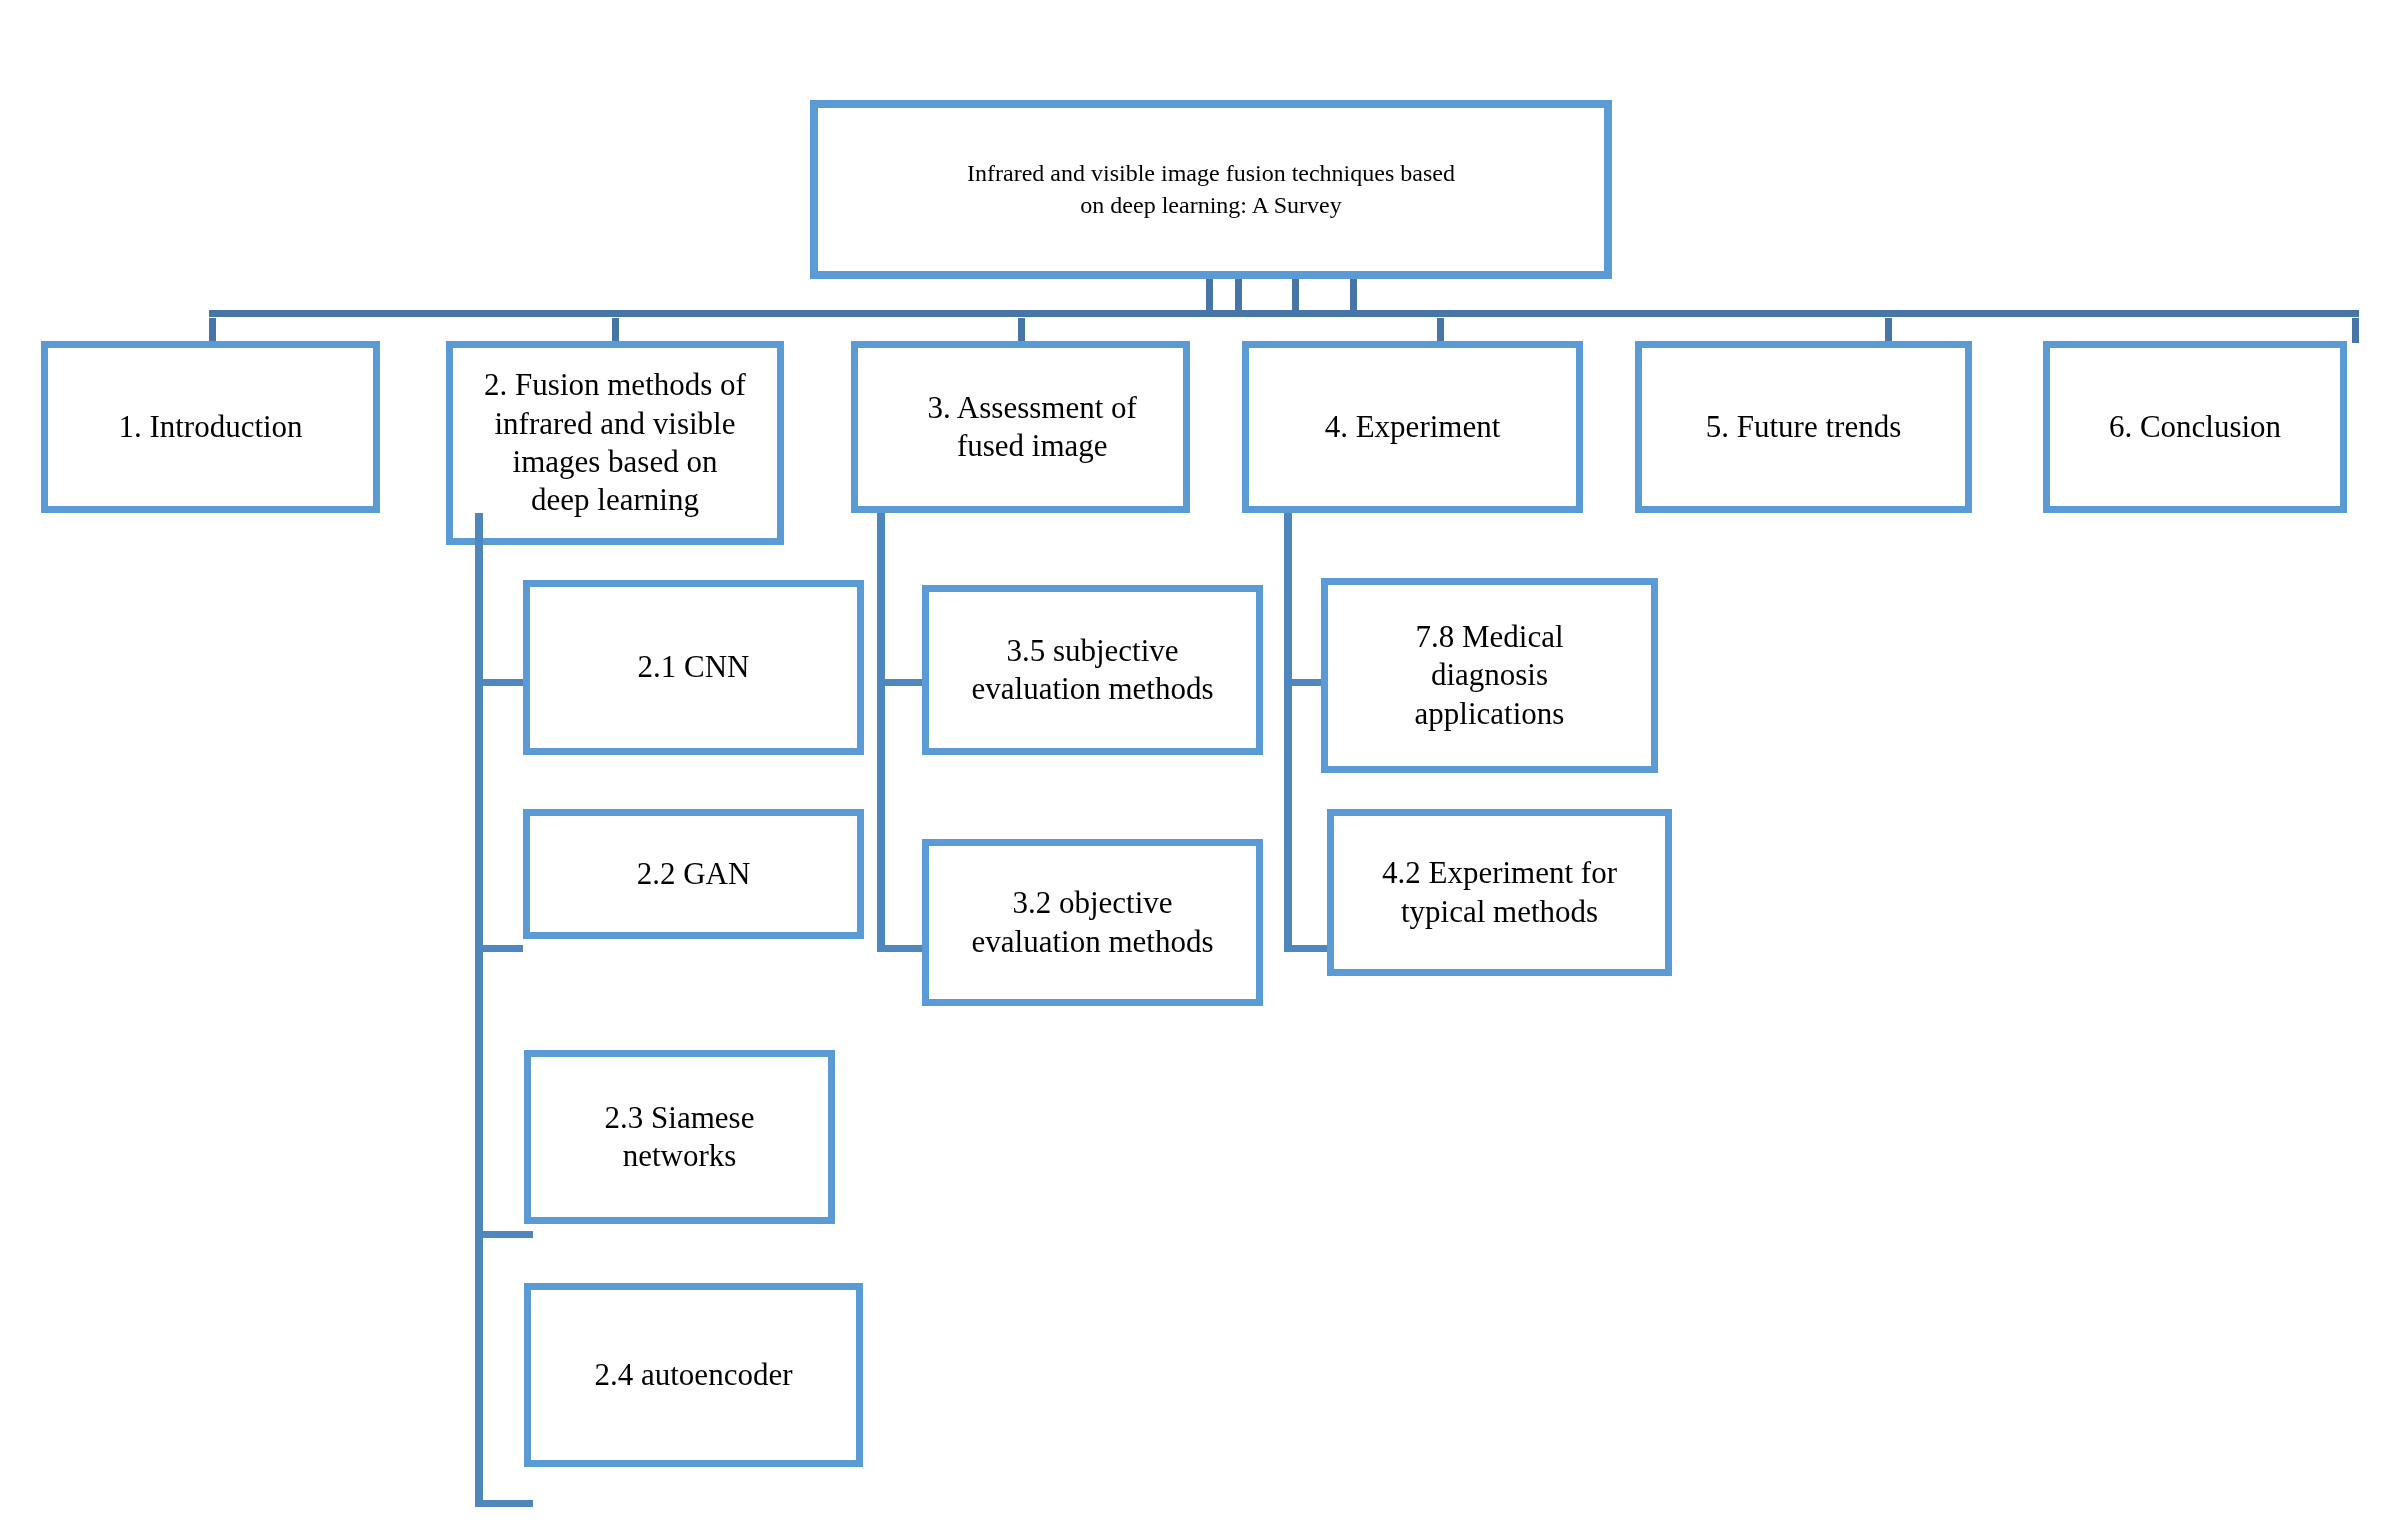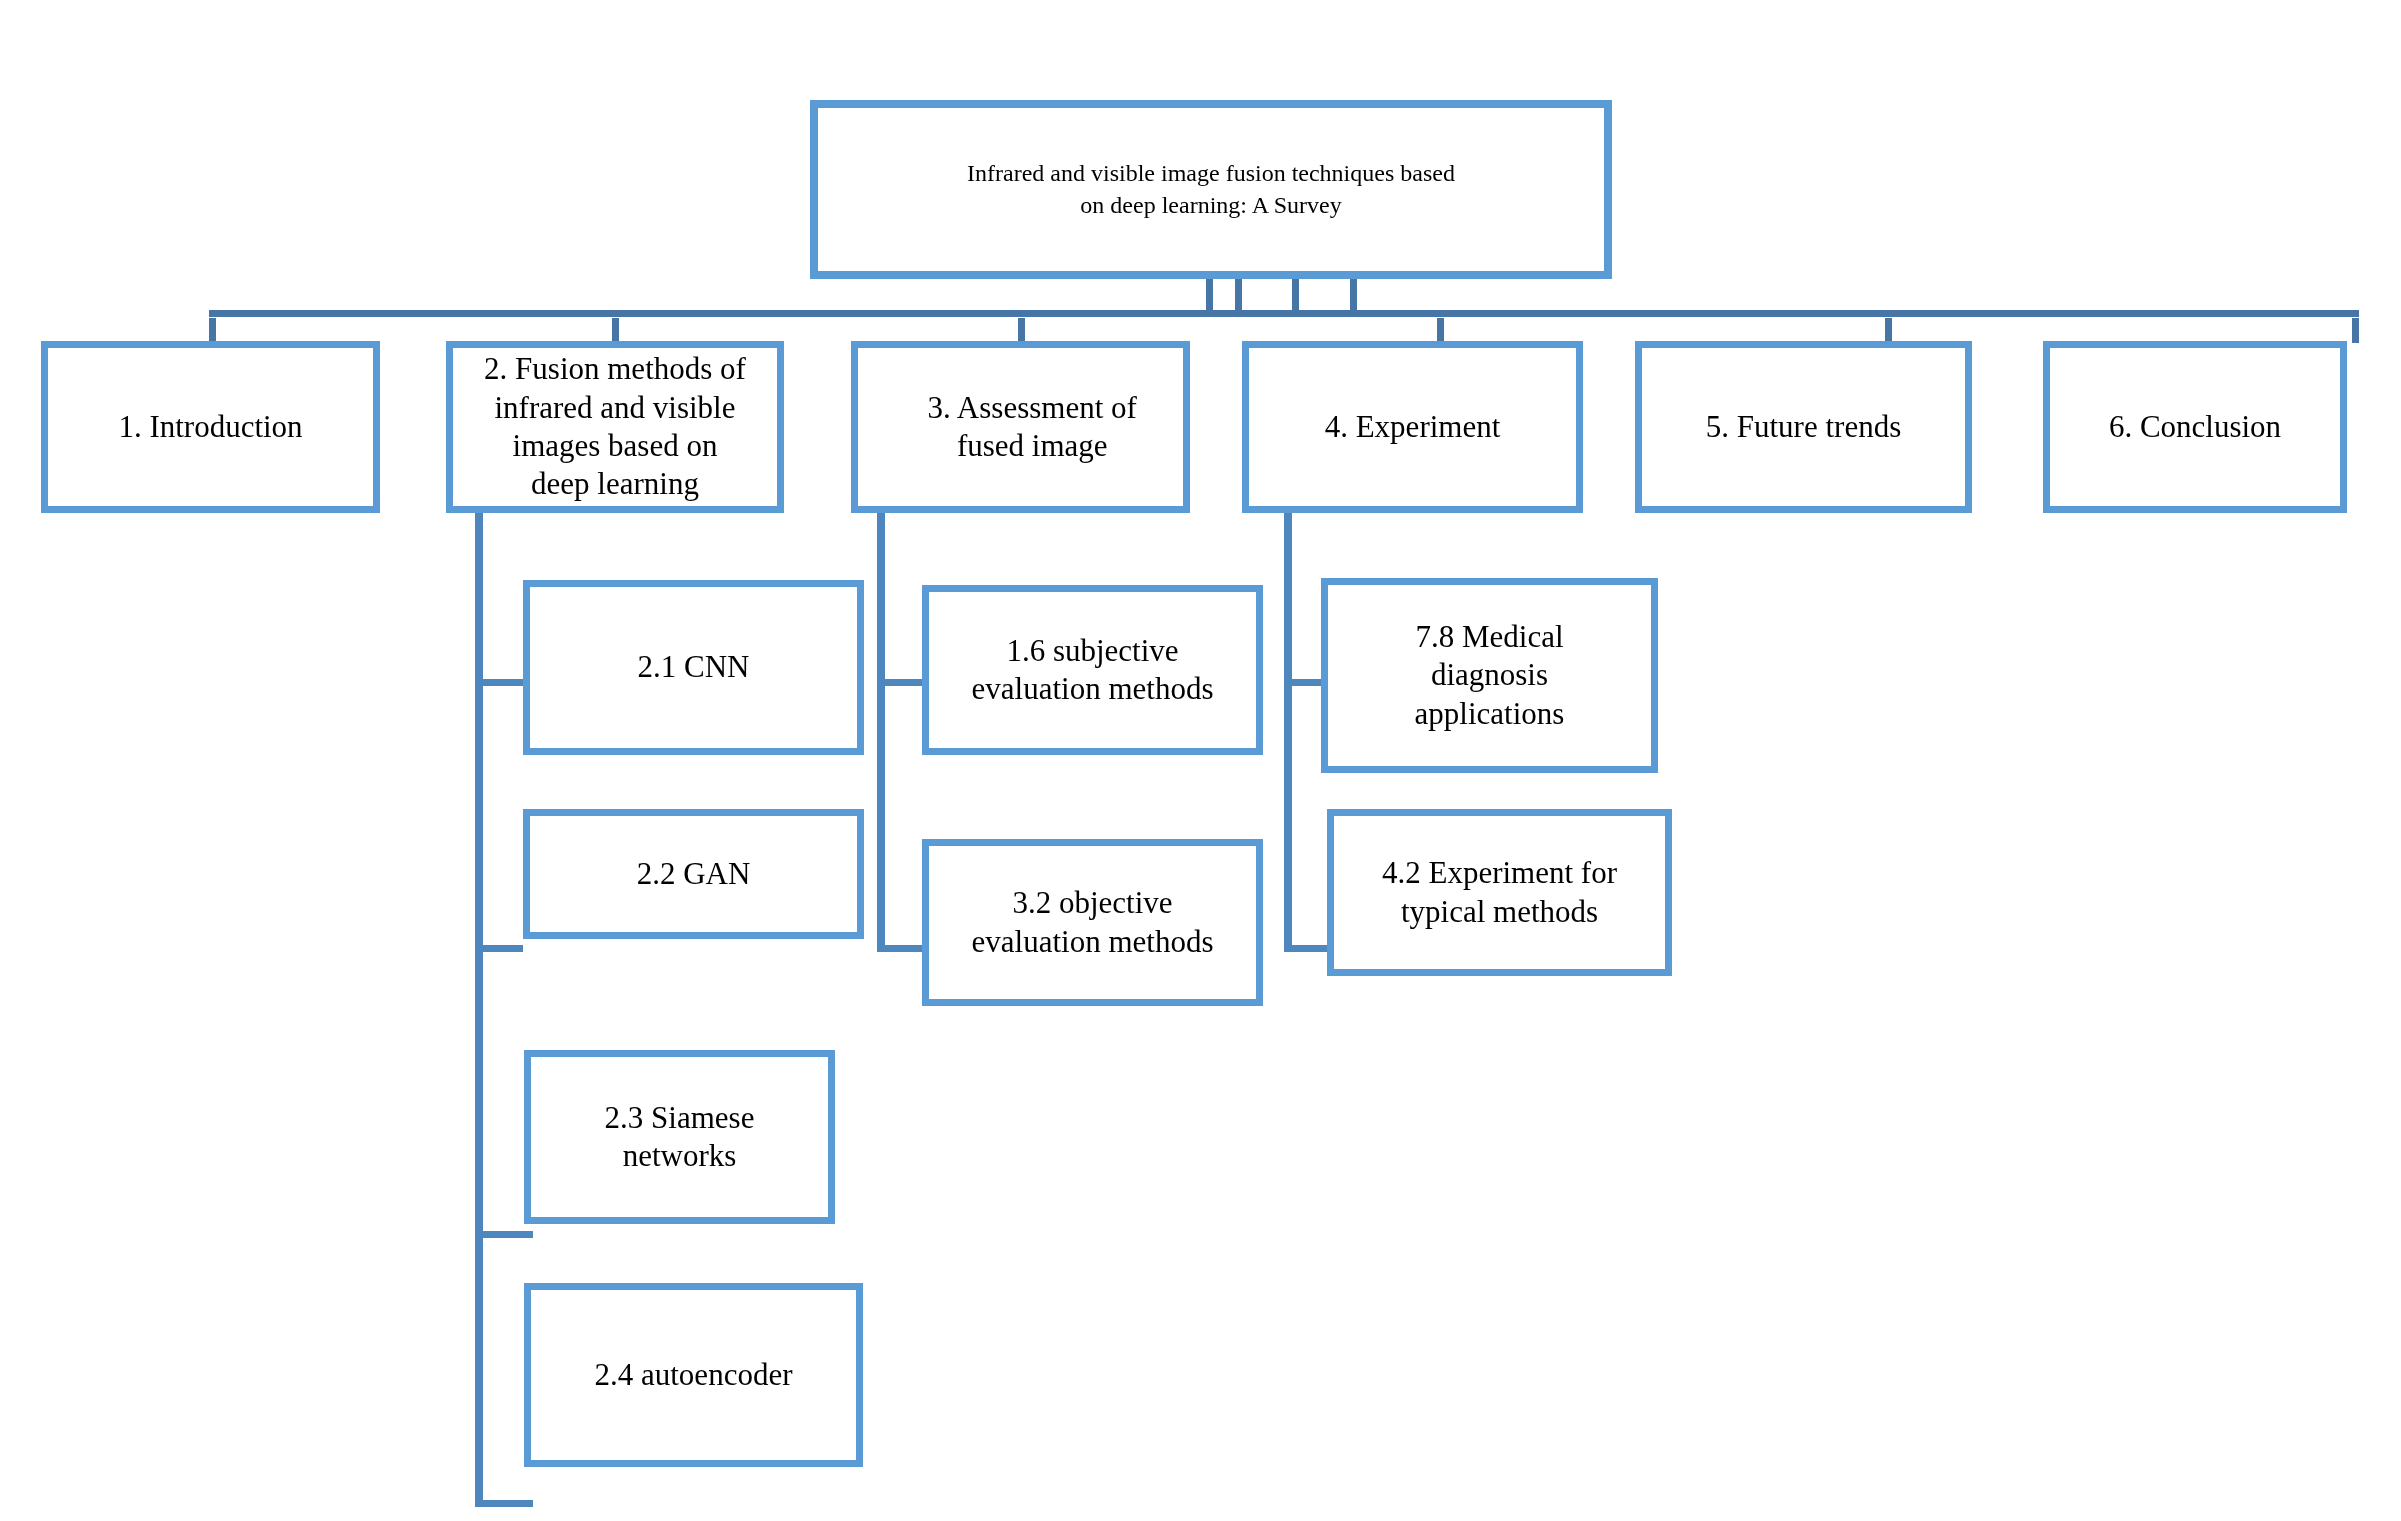--- a/index.html
+++ b/index.html
@@ -58,21 +58,21 @@
   <div class="line dark" style="left:209px; top:310px; width:2150px; height:7.2px;"></div>
 
   <div class="line dark" style="left:209px;  top:318px; width:7.2px; height:25px;"></div>
   <div class="line dark" style="left:612px;  top:318px; width:7.2px; height:25px;"></div>
   <div class="line dark" style="left:1018px; top:318px; width:7.2px; height:25px;"></div>
   <div class="line dark" style="left:1437px; top:318px; width:7.2px; height:25px;"></div>
   <div class="line dark" style="left:1885px; top:318px; width:7.2px; height:25px;"></div>
   <div class="line dark" style="left:2352px; top:318px; width:7.2px; height:25px;"></div>
 
   <div class="box" style="left:41px; top:341px; width:339px; height:172px;">1. Introduction</div>
-  <div class="box" style="left:446px; top:341px; width:338px; height:172px;">2. Fusion methods of
+  <div class="box" style="left:446px; top:341px; width:338px; height:204px;">2. Fusion methods of
 infrared and visible
 images based on
 deep learning</div>
   <div class="box" style="left:851px; top:341px; width:339px; height:172px;padding-left:30px;">3. Assessment of
 fused image</div>
   <div class="box" style="left:1242px; top:341px; width:341px; height:172px;">4. Experiment</div>
   <div class="box" style="left:1635px; top:341px; width:337px; height:172px;">5. Future trends</div>
   <div class="box" style="left:2043px; top:341px; width:304px; height:172px;">6. Conclusion</div>
 
   <div class="line mid" style="left:475px;  top:513px; width:7.9px; height:994px;"></div>
@@ -89,21 +89,21 @@
 
   <div class="line mid" style="left:1292px; top:679px; width:29.5px; height:7.2px;"></div>
   <div class="line mid" style="left:1292px; top:945px; width:35px; height:7.2px;"></div>
 
   <div class="box" style="left:523px; top:580px; width:341px; height:175px;">2.1 CNN</div>
   <div class="box" style="left:523px; top:809px; width:341px; height:130px;">2.2 GAN</div>
   <div class="box" style="left:524px; top:1050px; width:311px; height:174px;">2.3 Siamese
 networks</div>
   <div class="box" style="left:524px; top:1283px; width:339px; height:184px;">2.4 autoencoder</div>
 
-  <div class="box" style="left:922px; top:585px; width:341px; height:170px;">1.6 subjective
+  <div class="box" style="left:922px; top:585px; width:341px; height:170px;">3.5 subjective
 evaluation methods</div>
   <div class="box" style="left:922px; top:807px; width:341px; height:167px;margin-top:32px;">3.2 objective
 evaluation methods</div>
 
   <div class="box" style="left:1321px; top:578px; width:337px; height:195px;">7.8 Medical
 diagnosis
 applications</div>
   <div class="box" style="left:1327px; top:809px; width:345px; height:167px;">4.2 Experiment for
 typical methods</div>
 

